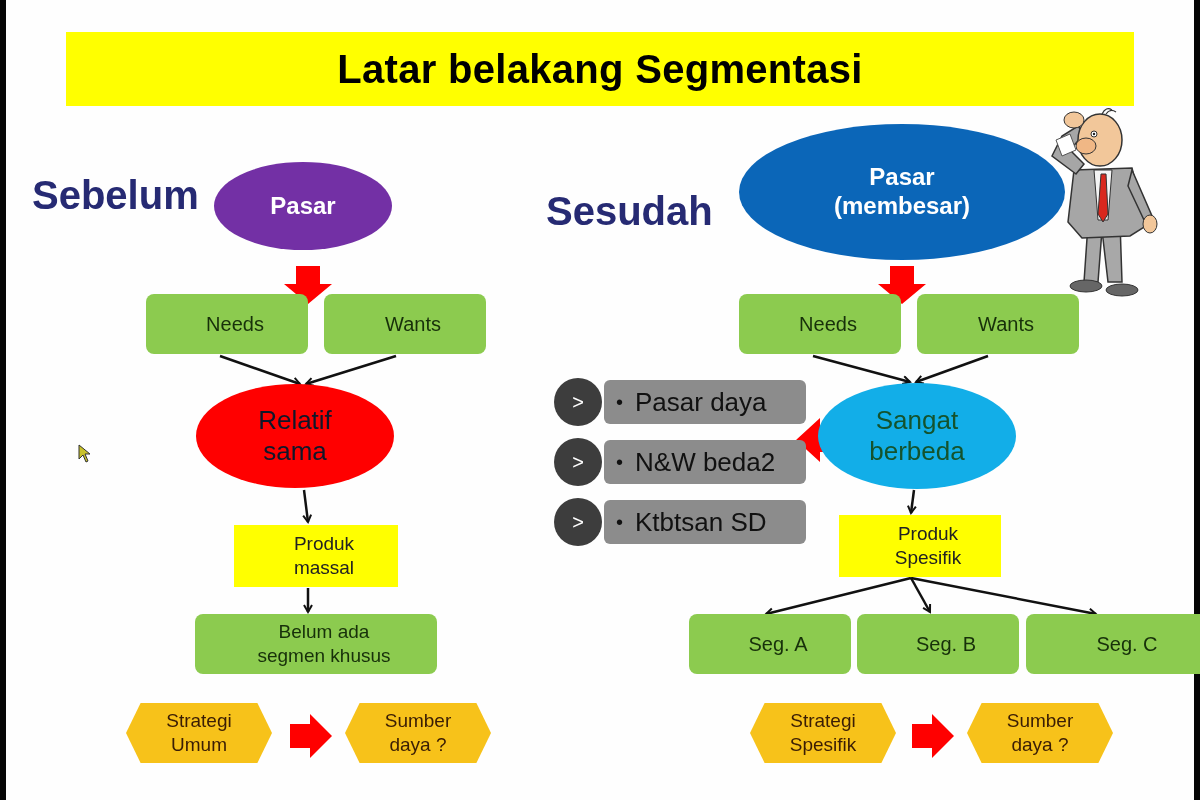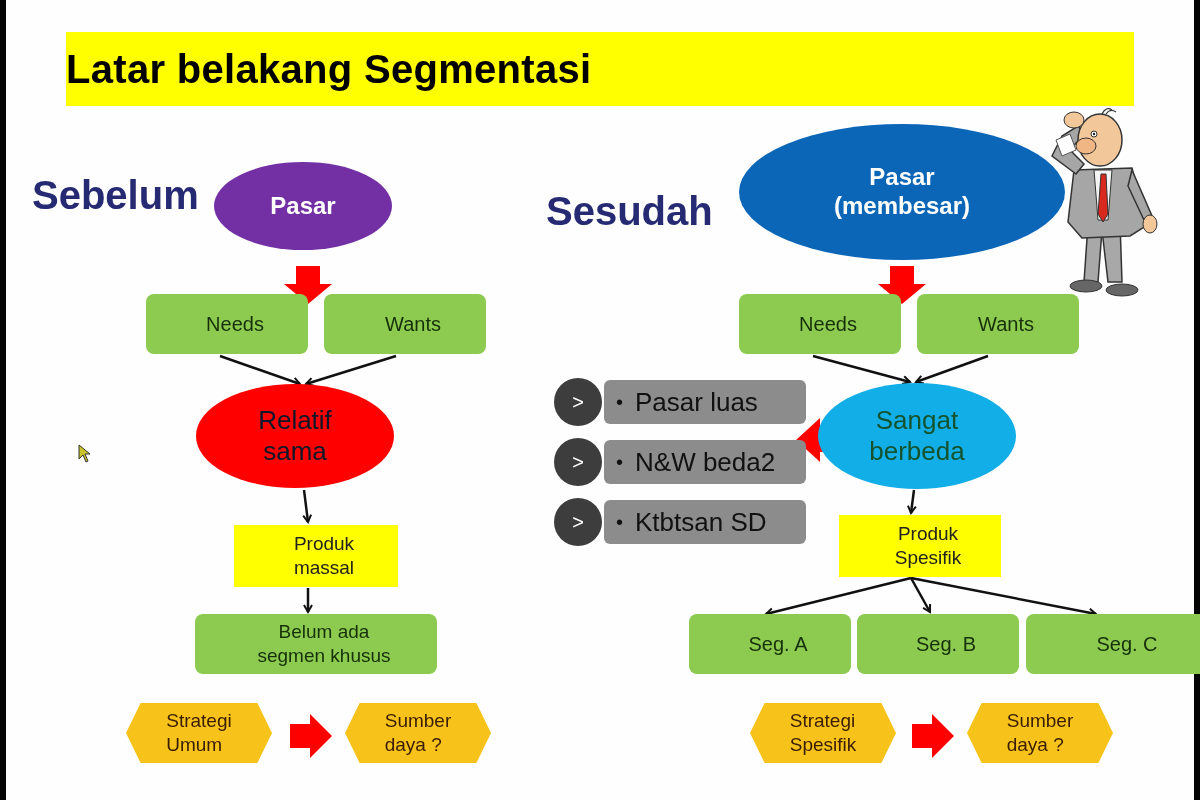--- a/index.html
+++ b/index.html
@@ -6,21 +6,21 @@
   body {
     width:1200px; height:800px; position:relative; overflow:hidden;
     background:#fefefe;
     font-family: "Liberation Sans", "DejaVu Sans", sans-serif;
   }
   .edge { position:absolute; top:0; width:6px; height:800px; background:#050505; }
   .edge.left { left:0; } .edge.right { right:0; }
 
   .title-bar {
     position:absolute; left:66px; top:32px; width:1068px; height:74px;
-    background:#ffff00; display:flex; align-items:center; 
+    background:#ffff00; display:flex; align-items:center; justify-content:center;
   }
   .title-bar span { font-weight:bold; font-size:40px; color:#000; letter-spacing:0.3px; }
 
   .section-label {
     position:absolute; font-weight:bold; font-size:40px; color:#262a73;margin-top:37px;
   }
 
   .ellipse {
     position:absolute; border-radius:50%;
     display:flex; align-items:center; justify-content:center; text-align:center;
@@ -30,21 +30,21 @@
     position:absolute; border-radius:8px;
     display:flex; align-items:center; justify-content:center; text-align:center;
     line-height:1.25; color:#1a2a0a;padding-left:16px;
   }
   .green { background:#8ccb4f; color:#17300a; font-size:20px; }
   .yellow { background:#ffff00; color:#222; font-size:19px; border-radius:0; }
 
   .hex {
     position:absolute; width:146px; height:60px; background:#f7c21a;
     clip-path: polygon(10% 0, 90% 0, 100% 50%, 90% 100%, 10% 100%, 0 50%);
-    display:flex; align-items:center; justify-content:center; text-align:left;
+    display:flex; align-items:center; justify-content:center; text-align:center;
     color:#3a1d05; font-size:19px; line-height:1.25;
   }
 
   .pill-row { position:absolute; left:554px; height:48px; width:254px; }
   .pill-row .circle {
     position:absolute; left:0; top:0; width:48px; height:48px; border-radius:50%;
     background:#3d3d3d; color:#fff; font-size:20px;
     display:flex; align-items:center; justify-content:center; z-index:2;
   }
   .pill-row .pill {
@@ -178,21 +178,21 @@
   <div>
     <div>Sangat</div>
     <div>berbeda</div>
   </div>
 </div>
 
 <div class="pill-row" style="top:378px;">
   <div class="circle">&gt;</div>
   <div class="pill">
     <span class="dot">•</span>
-    <span>Pasar luas</span>
+    <span>Pasar daya</span>
   </div>
 </div>
 <div class="pill-row" style="top:438px;">
   <div class="circle">&gt;</div>
   <div class="pill">
     <span class="dot">•</span>
     <span>N&amp;W beda2</span>
   </div>
 </div>
 <div class="pill-row" style="top:498px;">

